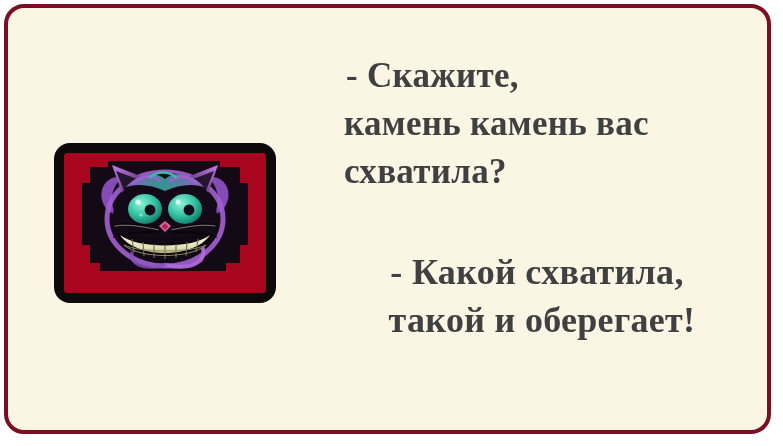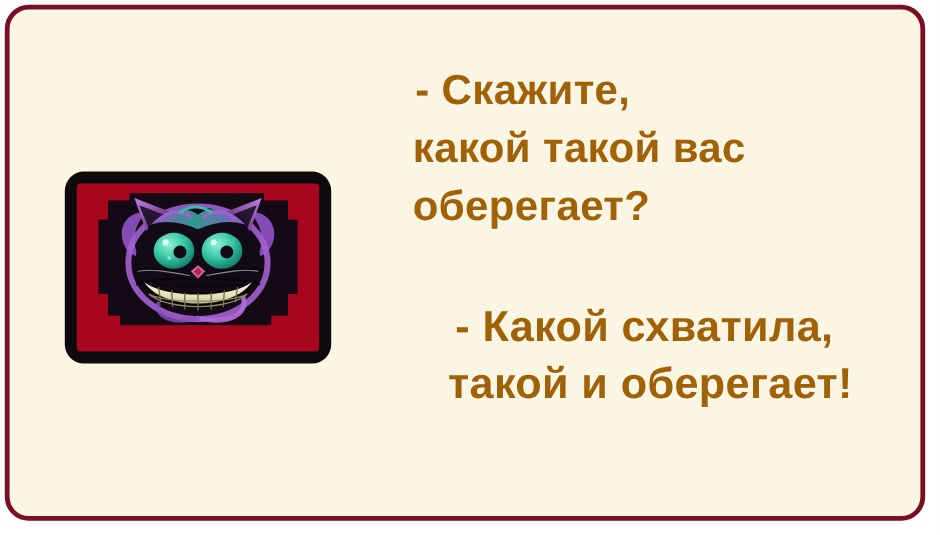--- a/index.html
+++ b/index.html
@@ -71,22 +71,22 @@
     top: 44px;
     width: 400px;
   }
   .speech-block {
     margin: 0;
   }
   #speech-block-2 {
     margin-top: 52px;
   }
   .speech-line {
-    color: #a16207;
-    font-family: Liberation Sans, sans-serif;
+    color: #404040;
+    font-family: Liberation Serif, serif;
     font-weight: bold;
     font-size: 35px;
     line-height: 48px;
     white-space: nowrap;
     letter-spacing: 0.3px;
     text-shadow: 1px 1px 0 rgba(255,255,255,0.45);
   }
   #speech-block-2 .speech-line {
     font-size: 36px;
     line-height: 48px;
@@ -199,22 +199,22 @@
         </svg>
 
       </div>
     </div>
   </div>
 
   <div id="text-column">
 
     <div class="speech-block" id="speech-block-1">
       <div class="speech-line" id="line-1">- Скажите,</div>
-      <div class="speech-line" id="line-2">какой такой вас</div>
-      <div class="speech-line" id="line-3">оберегает?</div>
+      <div class="speech-line" id="line-2">камень камень вас</div>
+      <div class="speech-line" id="line-3">схватила?</div>
     </div>
 
     <div class="speech-block" id="speech-block-2">
       <div class="speech-line" id="line-4">- Какой схватила,</div>
       <div class="speech-line" id="line-5">такой и оберегает!</div>
     </div>
 
   </div>
 
 </div>

